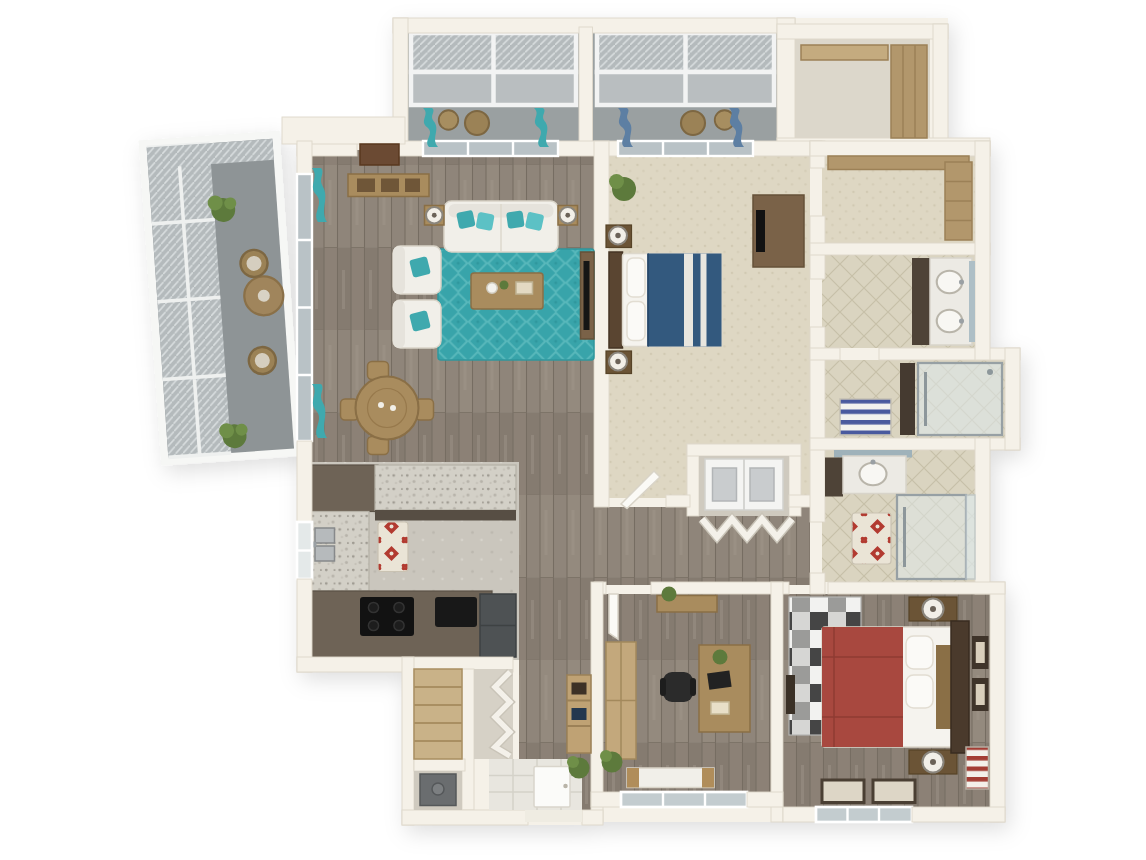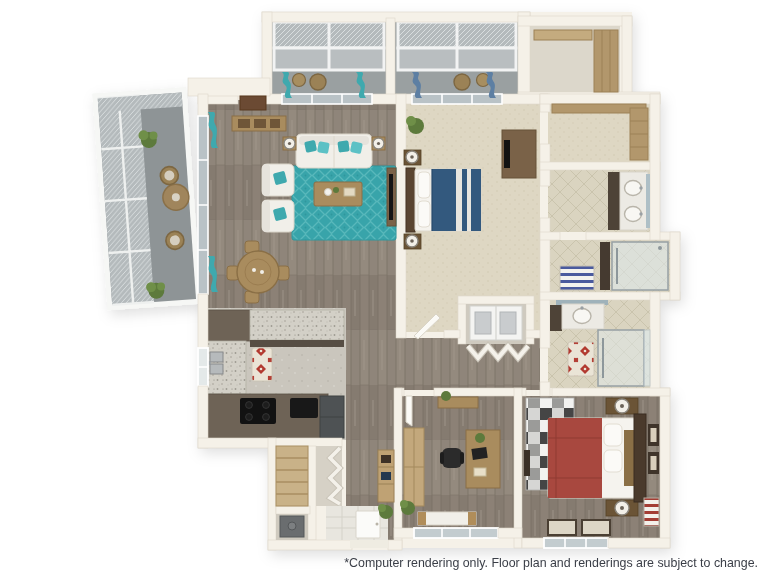--- a/index.html
+++ b/index.html
@@ -534,14 +534,13 @@
     <rect x="648" y="424" width="11" height="22" fill="#3f342a"></rect>
     <rect x="650.5" y="428" width="6" height="14" fill="#d9cfbc"></rect>
     <rect x="648" y="452" width="11" height="22" fill="#3f342a"></rect>
     <rect x="650.5" y="456" width="6" height="14" fill="#d9cfbc"></rect>
     <rect x="644" y="498" width="15" height="28" fill="url(#redstripes)" stroke="#b5aca0"></rect>
     <rect x="548" y="520" width="28" height="15" fill="#ddd6c6" stroke="#4a3f33" stroke-width="2"></rect>
     <rect x="582" y="520" width="28" height="15" fill="#ddd6c6" stroke="#4a3f33" stroke-width="2"></rect>
   </g>
 </svg>
 
-<div class="disclaimer">*Computer rendering only. Floor plan and renderings are subject to change.</div>
 </div>
 
 </body></html>

